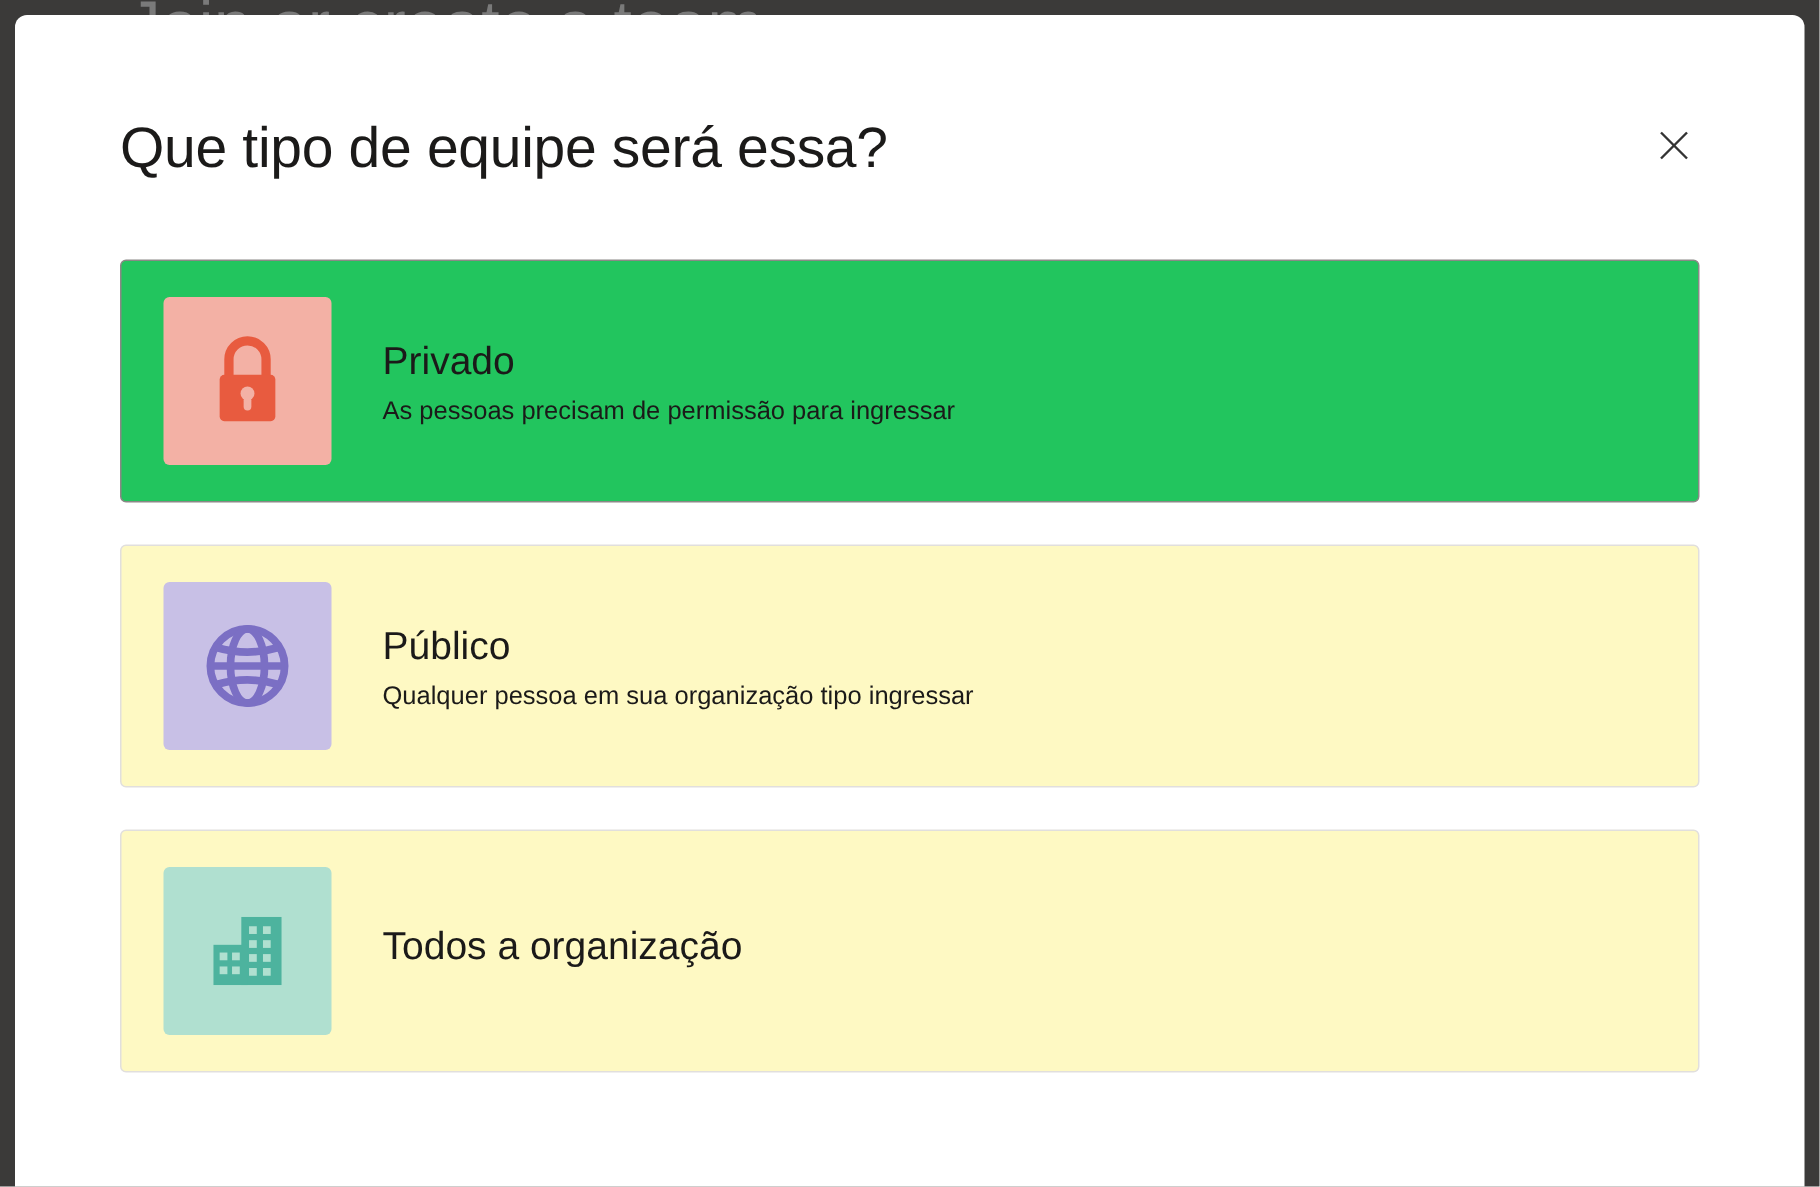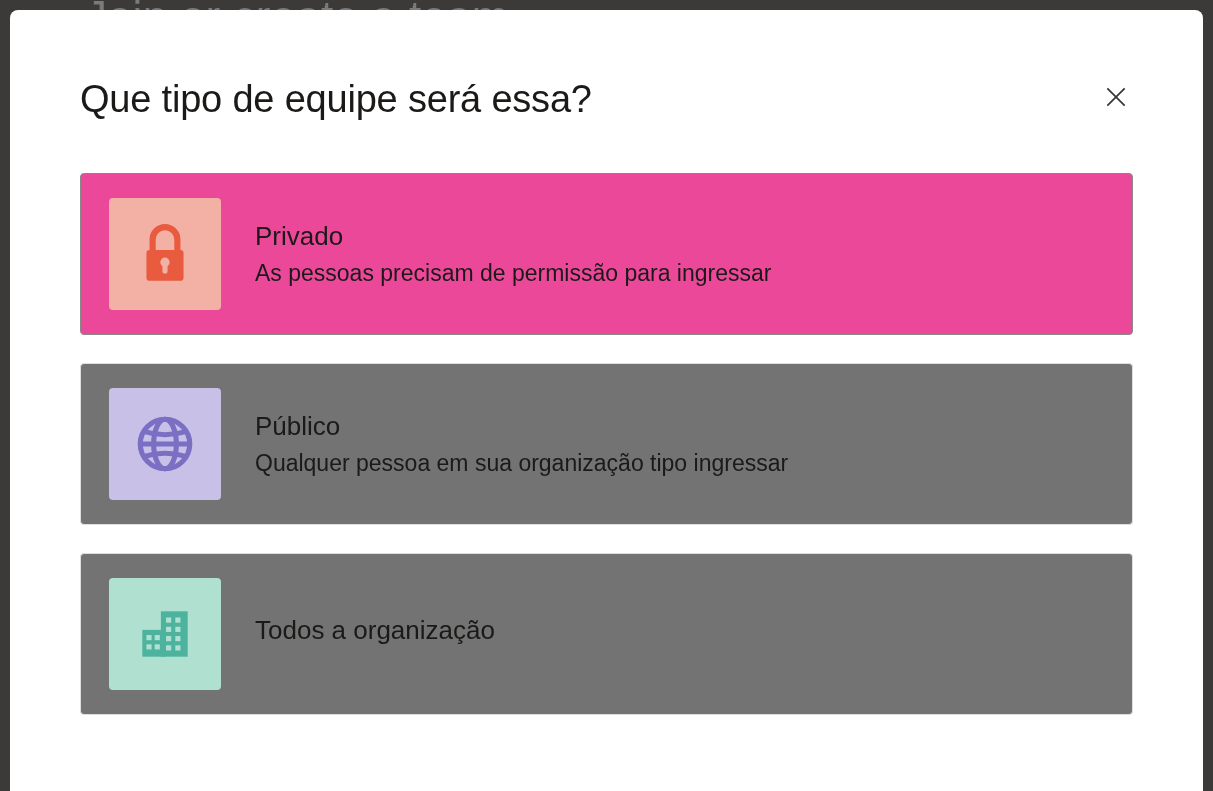--- a/index.html
+++ b/index.html
@@ -54,24 +54,24 @@
     }
     .close-btn svg { width: 26px; height: 26px; }
     .options { display: flex; flex-direction: column; gap: 28px; }
     .option-card {
       display: flex;
       align-items: center;
       border: 1px solid #e1dfdd;
       border-radius: 4px;
       padding: 24px 28px;
       cursor: pointer;
-      background: #737373;
+      background: #fef9c3;
     }
     .option-card.selected {
-      background: #ec4899;
+      background: #22c55e;
       border-color: #8a8886;
     }
     .option-icon {
       width: 112px;
       height: 112px;
       border-radius: 4px;
       display: flex;
       align-items: center;
       justify-content: center;
       flex-shrink: 0;
@@ -79,21 +79,21 @@
     }
     .option-icon svg { width: 66px; height: 66px; }
     .option-text { flex: 1; }
     .option-title {
       font-size: 26px;
       font-weight: 400;
       color: #1b1a19;
       margin-bottom: 8px;
     }
     .option-desc {
-      font-size: 23px;
+      font-size: 17px;
       font-weight: 400;
       color: #1b1a19;
     }
     .icon-bg-private { background: #f3b1a5; }
     .icon-bg-public { background: #c8c0e6; }
     .icon-bg-org { background: #b0e0d0; }
   </style>
 </head>
 <body>
 

